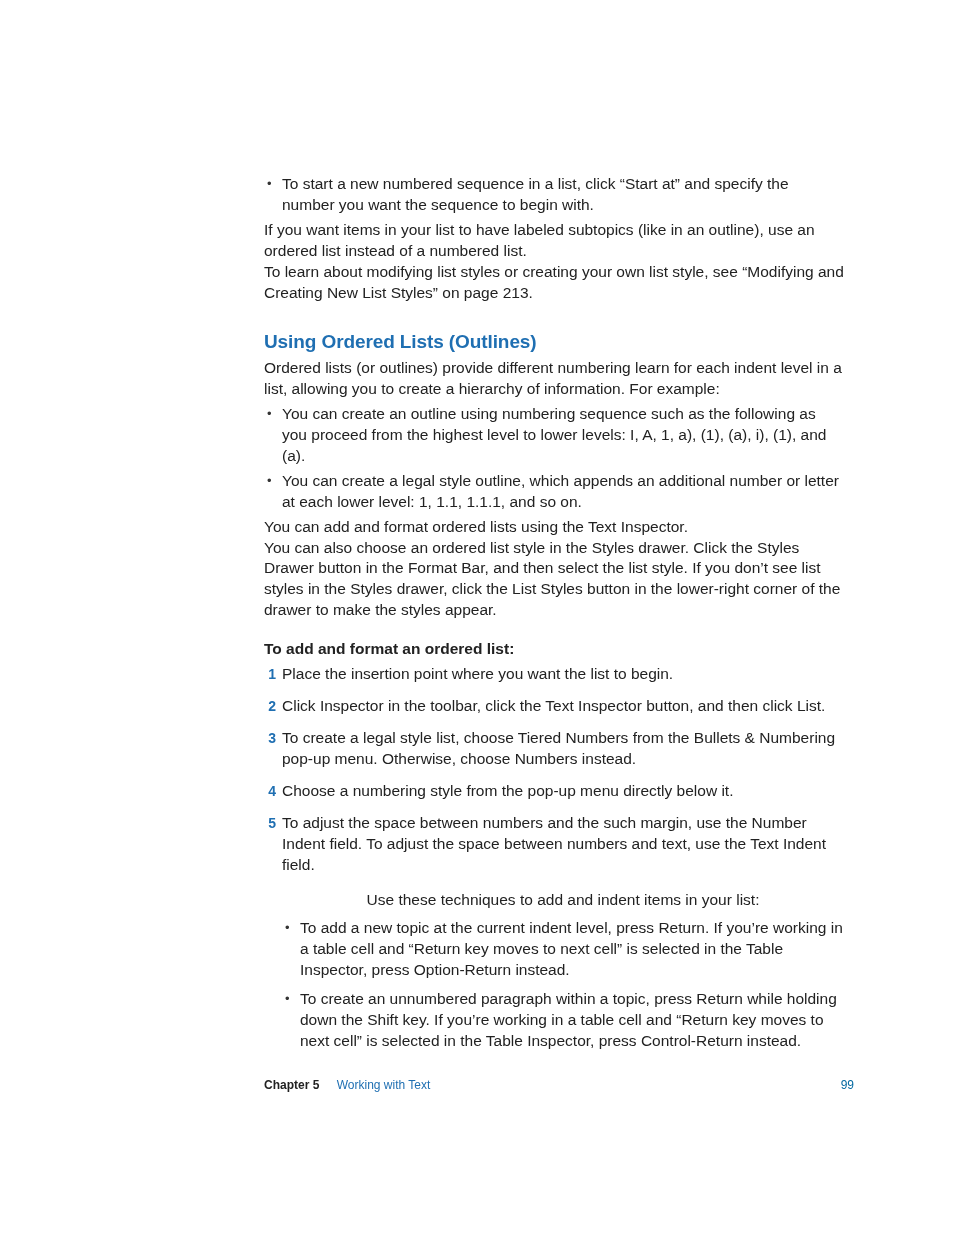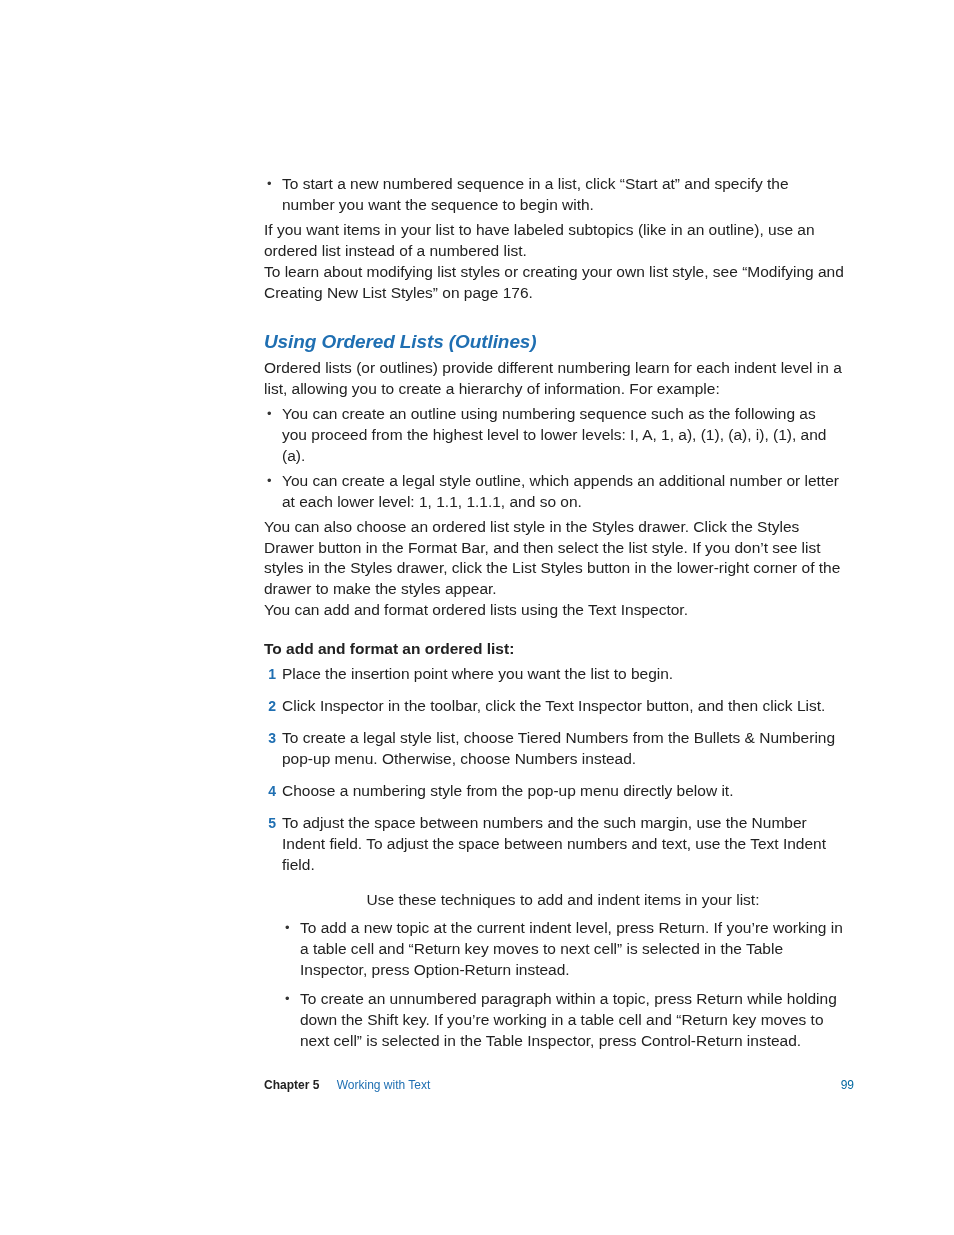--- a/index.html
+++ b/index.html
@@ -30,21 +30,20 @@
     color: #333;
   }
   .para { }
   .heading {
     color: #1f6fb2;
     font-size: 19px;
     font-weight: 600;
     margin-top: 25px;
     margin-bottom: 4px;
     letter-spacing: -0.1px;
-    font-style: italic;
   }
   .steps-title {
     font-weight: 700;
     margin-top: 18px;
     margin-bottom: 4px;
   }
   .steps { list-style: none; }
   .steps > li { position: relative; padding-left: 18px; margin-bottom: 11px; }
   .steps > li > .num {
     position: absolute;
@@ -90,32 +89,32 @@
 </head>
 <body>
 
 <div class="page">
 
   <ul class="bullets">
     <li>To start a new numbered sequence in a list, click “Start at” and specify the number you want the sequence to begin with.</li>
   </ul>
 
   <p class="para">If you want items in your list to have labeled subtopics (like in an outline), use an ordered list instead of a numbered list.</p>
-  <p class="para">To learn about modifying list styles or creating your own list style, see “Modifying and Creating New List Styles” on page 176.</p>
+  <p class="para">To learn about modifying list styles or creating your own list style, see “Modifying and Creating New List Styles” on page 213.</p>
 
   <h2 class="heading">Using Ordered Lists (Outlines)</h2>
   <p>Ordered lists (or outlines) provide different numbering learn for each indent level in a list, allowing you to create a hierarchy of information. For example:</p>
 
   <ul class="bullets" style="margin-top:4px">
     <li>You can create an outline using numbering sequence such as the following as you proceed from the highest level to lower levels: I, A, 1, a), (1), (a), i), (1), and (a).</li>
     <li>You can create a legal style outline, which appends an additional number or letter at each lower level: 1, 1.1, 1.1.1, and so on.</li>
   </ul>
 
+  <p class="para">You can add and format ordered lists using the Text Inspector.</p>
   <p class="para">You can also choose an ordered list style in the Styles drawer. Click the Styles Drawer button in the Format Bar, and then select the list style. If you don’t see list styles in the Styles drawer, click the List Styles button in the lower-right corner of the drawer to make the styles appear.</p>
-  <p class="para">You can add and format ordered lists using the Text Inspector.</p>
 
   <p class="steps-title">To add and format an ordered list:</p>
   <ol class="steps">
     <li><span class="num">1</span><span>Place the insertion point where you want the list to begin.</span></li>
     <li><span class="num">2</span><span>Click Inspector in the toolbar, click the Text Inspector button, and then click List.</span></li>
     <li><span class="num">3</span><span>To create a legal style list, choose Tiered Numbers from the Bullets &amp; Numbering pop-up menu. Otherwise, choose Numbers instead.</span></li>
     <li><span class="num">4</span><span>Choose a numbering style from the pop-up menu directly below it.</span></li>
     <li><span class="num">5</span><span>To adjust the space between numbers and the such margin, use the Number Indent field. To adjust the space between numbers and text, use the Text Indent field.</span>
       <p class="sub-para">Use these techniques to add and indent items in your list:</p>
       <ul class="sub-bullets">

